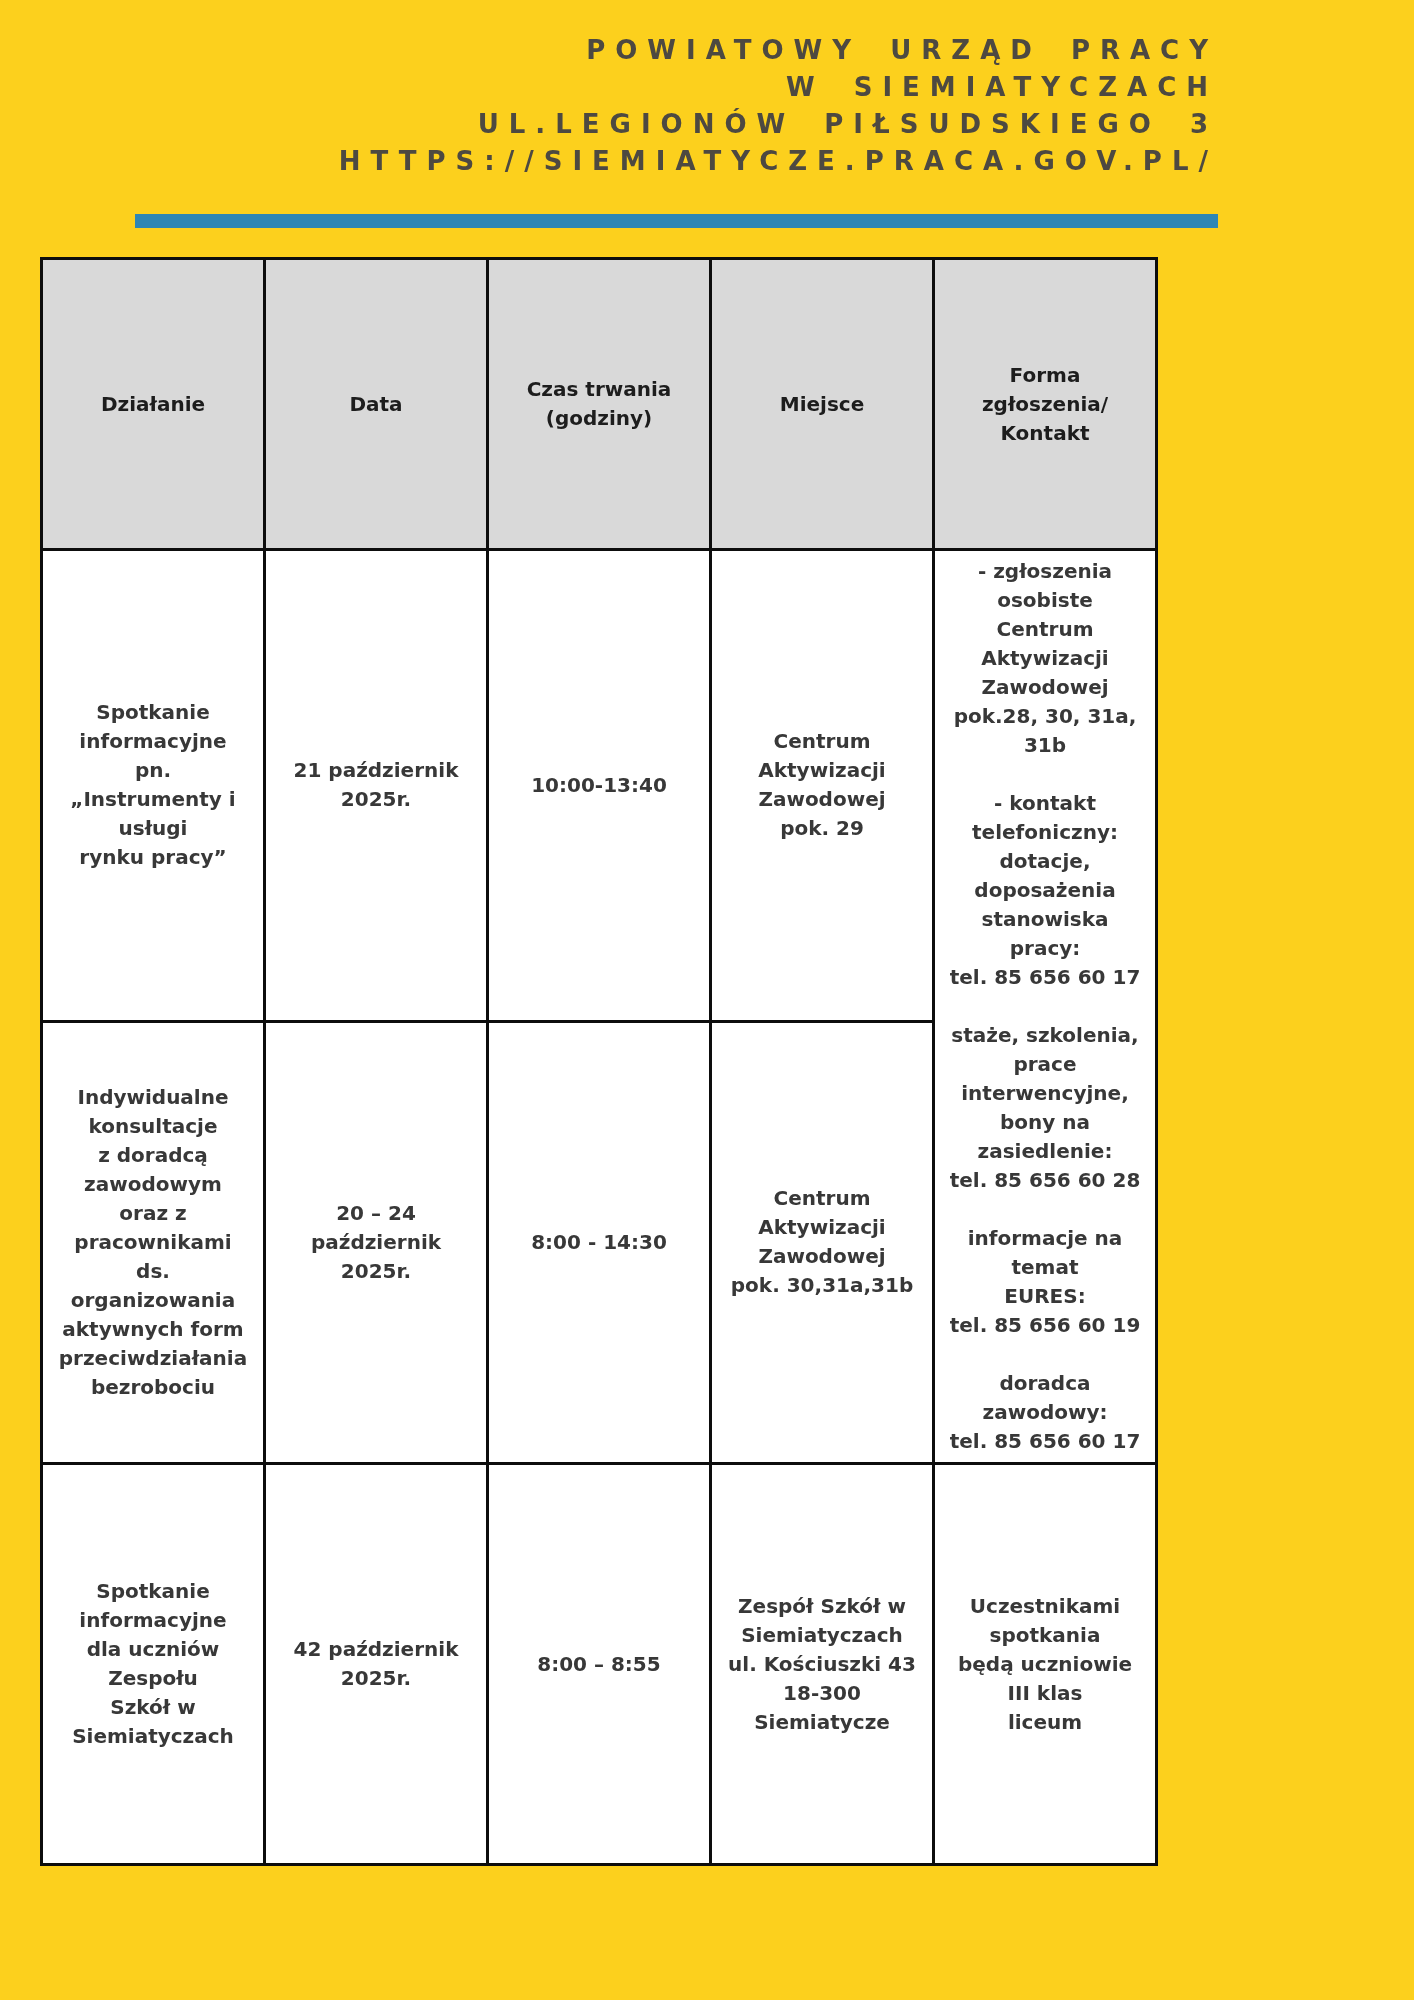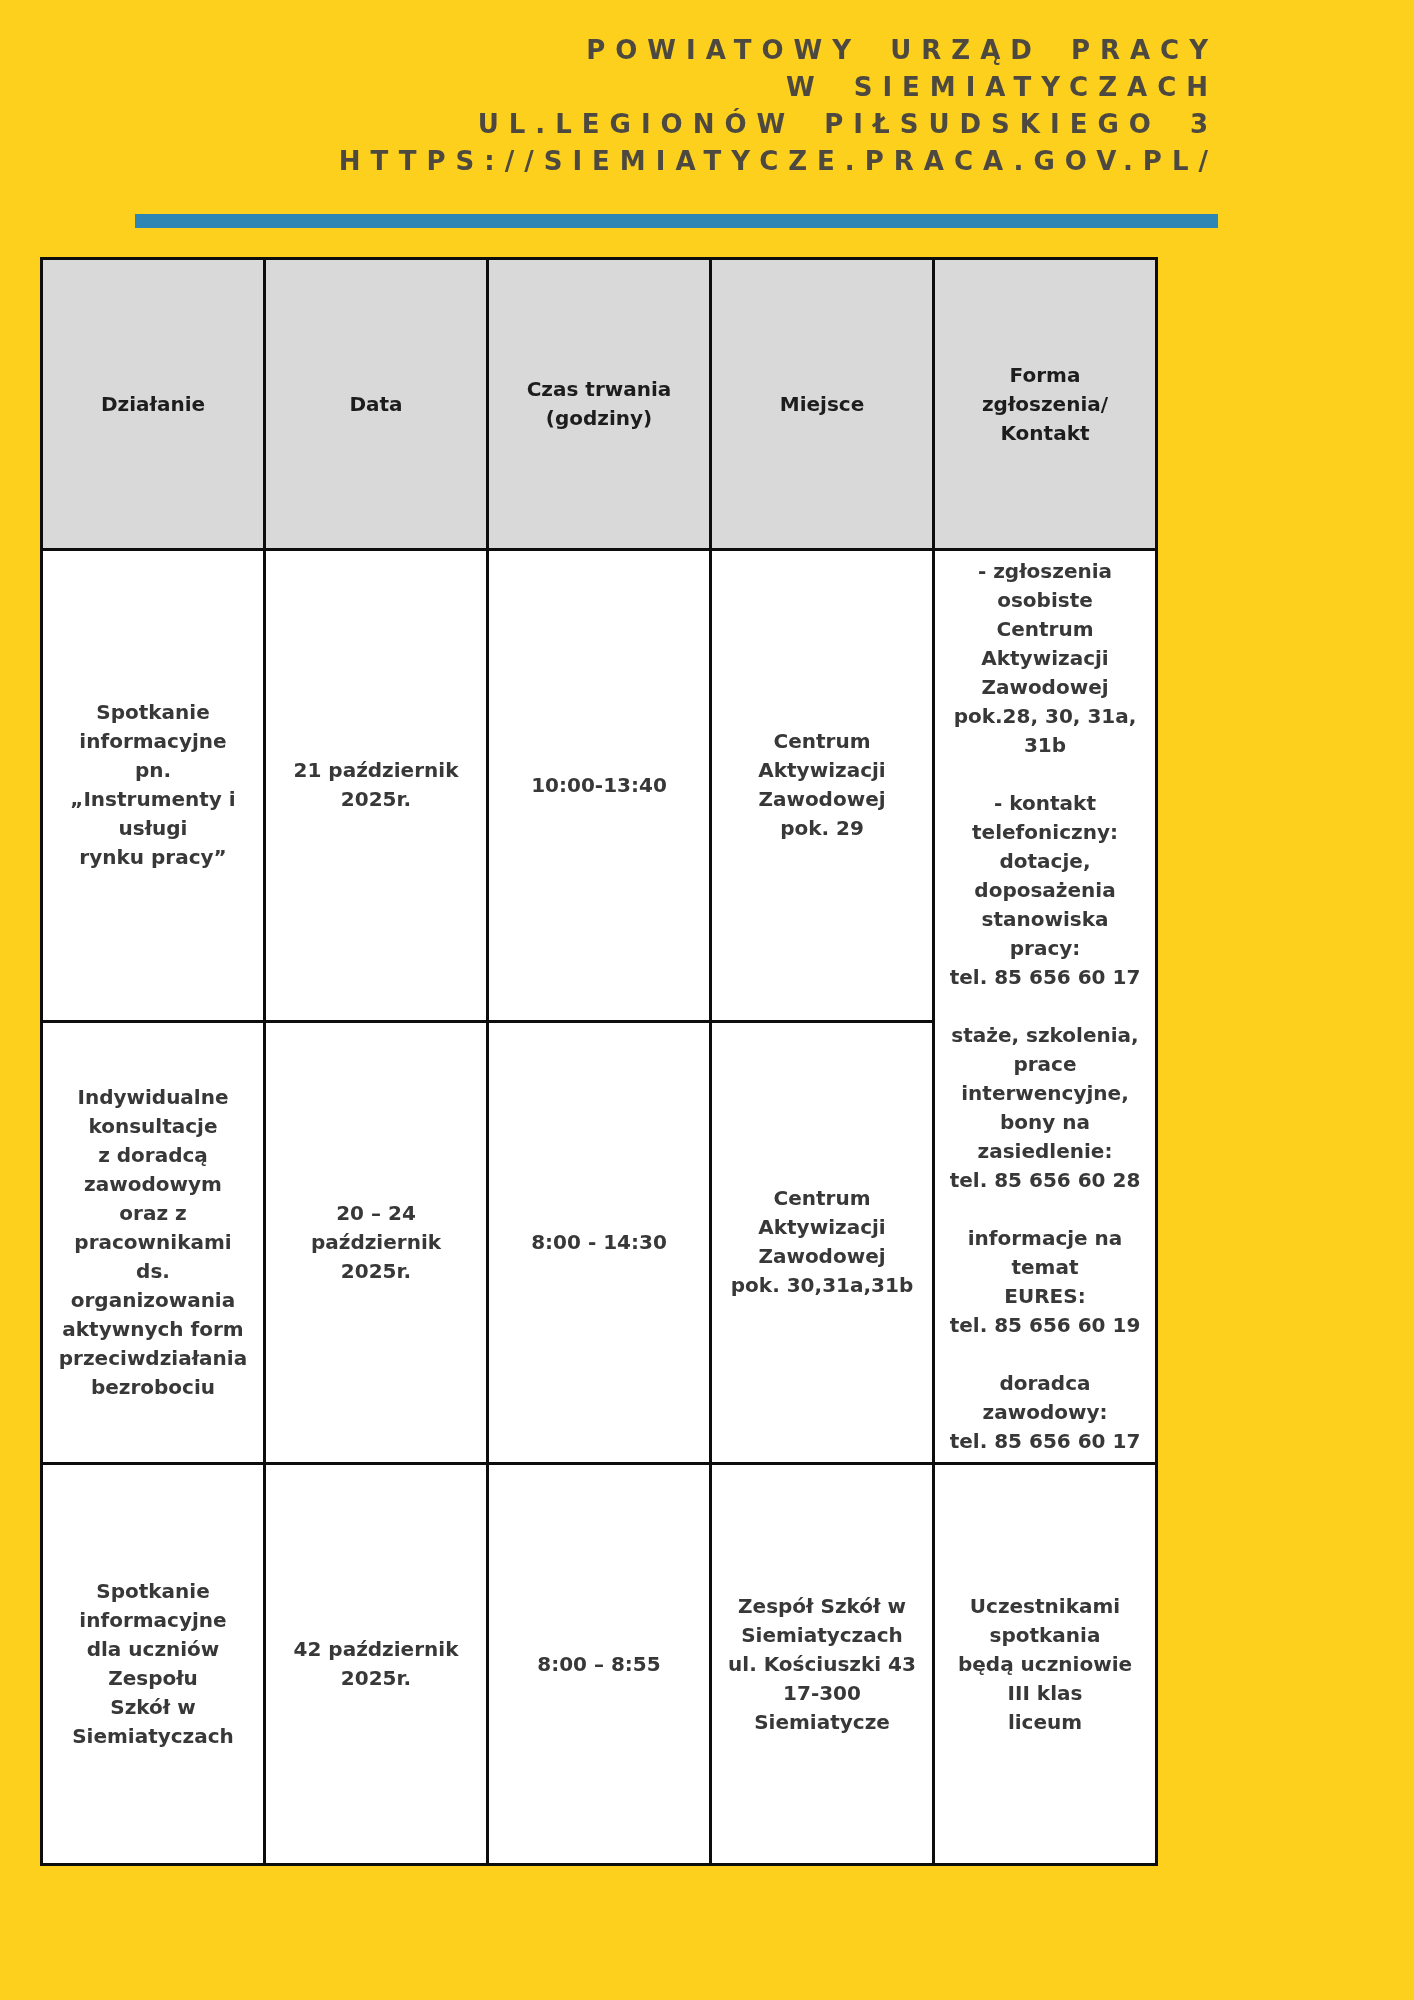--- a/index.html
+++ b/index.html
@@ -143,19 +143,19 @@
   </tr>
   <tr class="body-row-3">
     <td>Spotkanie informacyjne
 dla uczniów Zespołu
 Szkół w Siemiatyczach</td>
     <td>42 październik 2025r.</td>
     <td>8:00 – 8:55</td>
     <td>Zespół Szkół w
 Siemiatyczach
 ul. Kościuszki 43
-17-300 Siemiatycze</td>
+18-300 Siemiatycze</td>
     <td>Uczestnikami spotkania
 będą uczniowie III klas
 liceum</td>
   </tr>
 </tbody>
   </table>
 
 </body></html>

